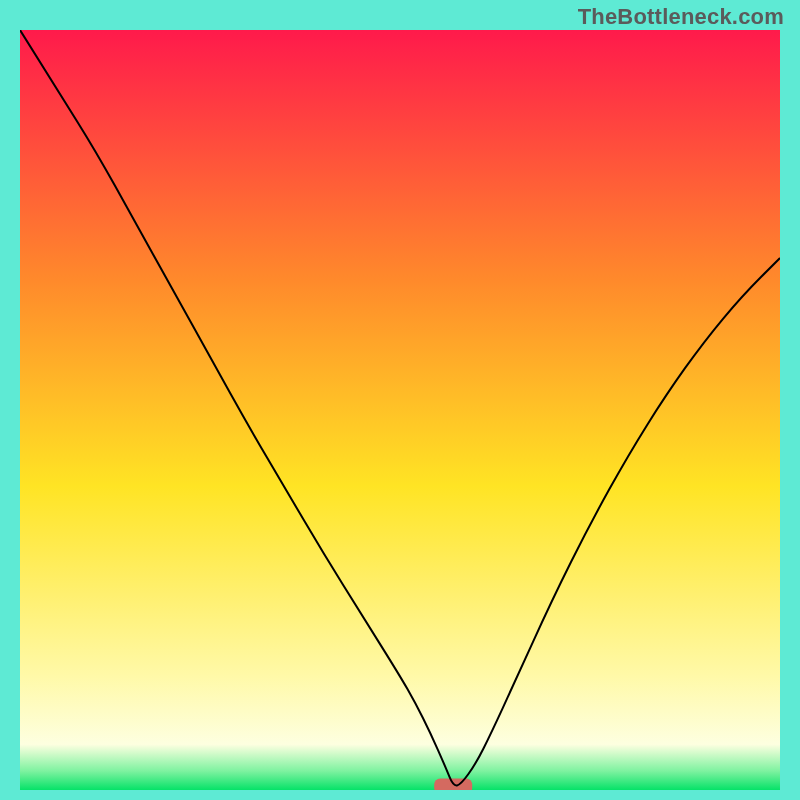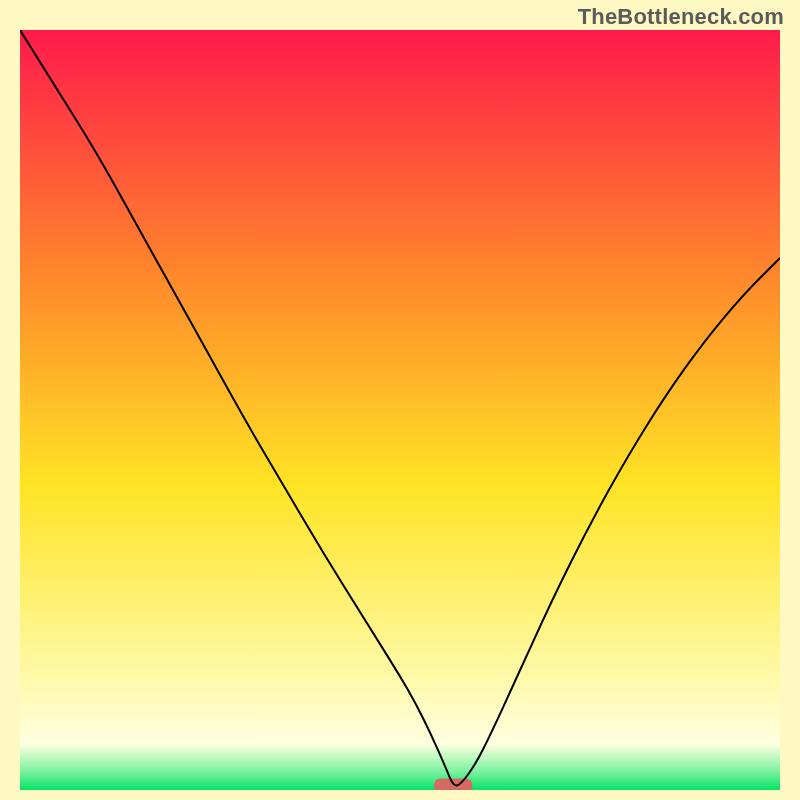--- a/index.html
+++ b/index.html
@@ -7,21 +7,21 @@
     padding: 0;
     width: 800px;
     height: 800px;
     background: #000;
     overflow: hidden;
   }
   .container {
     position: relative;
     width: 800px;
     height: 800px;
-    background: #fef9c3;
+    background: #5eead4;
   }
   .watermark {
     position: absolute;
     top: 4px;
     right: 16px;
     font-family: Arial, Helvetica, sans-serif;
     font-size: 22px;
     font-weight: 600;
     color: #5b5b5b;
     letter-spacing: 0.2px;

